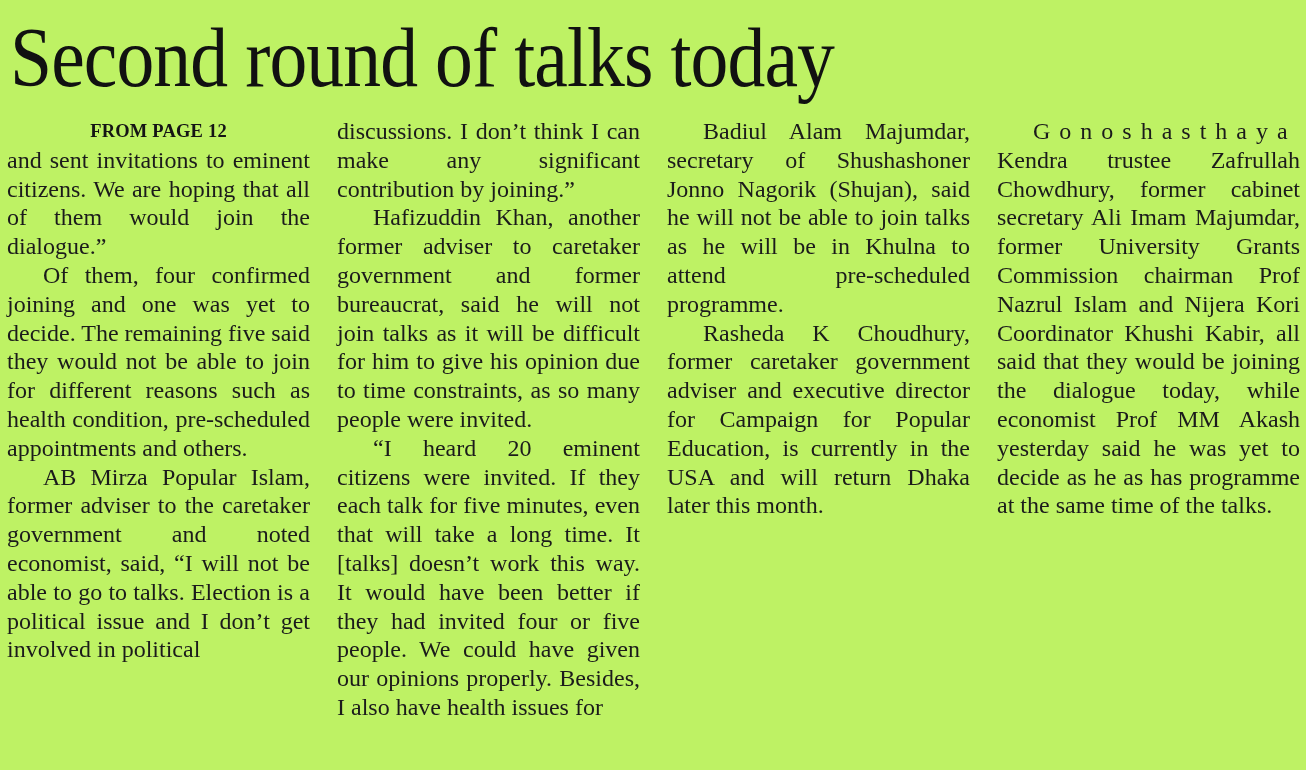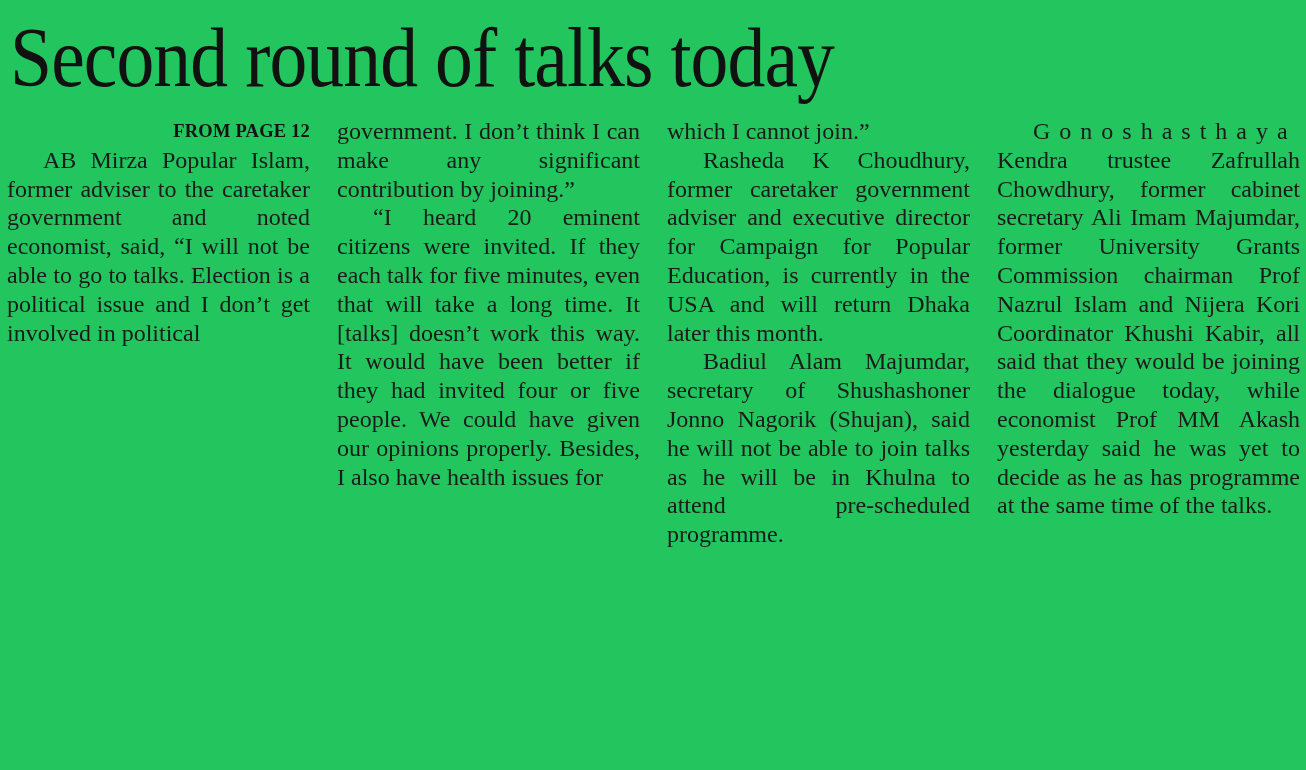--- a/index.html
+++ b/index.html
@@ -4,21 +4,21 @@
 <style>
   html, body {
     margin: 0;
     padding: 0;
     background: #ffffff;
   }
   .page {
     position: relative;
     width: 1306px;
     height: 770px;
-    background: #22c55e;
+    background: #bef264;
     color: #1b1b1b;
     font-family: "Liberation Serif", "DejaVu Serif", serif;
     overflow: hidden;
   }
   .headline {
     margin: 16px 0 0 10px;
     font-size: 84px;
     line-height: 84px;
     font-weight: 400;
     letter-spacing: -1px;
@@ -39,21 +39,21 @@
     font-size: 24px;
     line-height: 28.8px;
     text-align: justify;
     color: #1b1b1b;
   }
   .kicker {
     display: block;
     font-weight: 700;
     font-size: 18.5px;
     line-height: 28.8px;
-    text-align: right;
+    text-align: center;
     letter-spacing: 0.2px;
     color: #141414;
   }
   .col p {
     margin: 0;
     padding: 0;
   }
   .col p.indent {
     text-indent: 36px;
   }
@@ -65,32 +65,34 @@
 <body>
 
 <div class="page">
 
   <h1 class="headline">Second round of talks today</h1>
 
   <div class="columns">
 
     <div class="col">
       <span class="kicker">FROM PAGE 12</span>
+      <p>and sent invitations to eminent citizens. We are hoping that all of them would join the dialogue.”</p>
+      <p class="indent">Of them, four confirmed joining and one was yet to decide. The remaining five said they would not be able to join for different reasons such as health condition, pre-scheduled appointments and others.</p>
       <p class="indent">AB Mirza Popular Islam, former adviser to the caretaker government and noted economist, said, “I will not be able to go to talks. Election is a political issue and I don’t get involved in political</p>
     </div>
 
     <div class="col">
-      <p>government. I don’t think I can make any significant contribution by joining.”</p>
+      <p>discussions. I don’t think I can make any significant contribution by joining.”</p>
+      <p class="indent">Hafizuddin Khan, another former adviser to caretaker government and former bureaucrat, said he will not join talks as it will be difficult for him to give his opinion due to time constraints, as so many people were invited.</p>
       <p class="indent">“I heard 20 eminent citizens were invited. If they each talk for five minutes, even that will take a long time. It [talks] doesn’t work this way. It would have been better if they had invited four or five people. We could have given our opinions properly. Besides, I also have health issues for</p>
     </div>
 
     <div class="col">
-      <p>which I cannot join.”</p>
+      <p class="indent">Badiul Alam Majumdar, secretary of Shushashoner Jonno Nagorik (Shujan), said he will not be able to join talks as he will be in Khulna to attend pre-scheduled programme.</p>
       <p class="indent">Rasheda K Choudhury, former caretaker government adviser and executive director for Campaign for Popular Education, is currently in the USA and will return Dhaka later this month.</p>
-      <p class="indent">Badiul Alam Majumdar, secretary of Shushashoner Jonno Nagorik (Shujan), said he will not be able to join talks as he will be in Khulna to attend pre-scheduled programme.</p>
     </div>
 
     <div class="col">
       <p class="indent"><span class="spread">Gonoshasthaya</span> <span>Kendra trustee Zafrullah Chowdhury, former cabinet secretary Ali Imam Majumdar, former University Grants Commission chairman Prof Nazrul Islam and Nijera Kori Coordinator Khushi Kabir, all said that they would be joining the dialogue today, while economist Prof MM Akash yesterday said he was yet to decide as he as has programme at the same time of the talks.</span></p>
     </div>
 
   </div>
 </div>
 
 </body></html>

